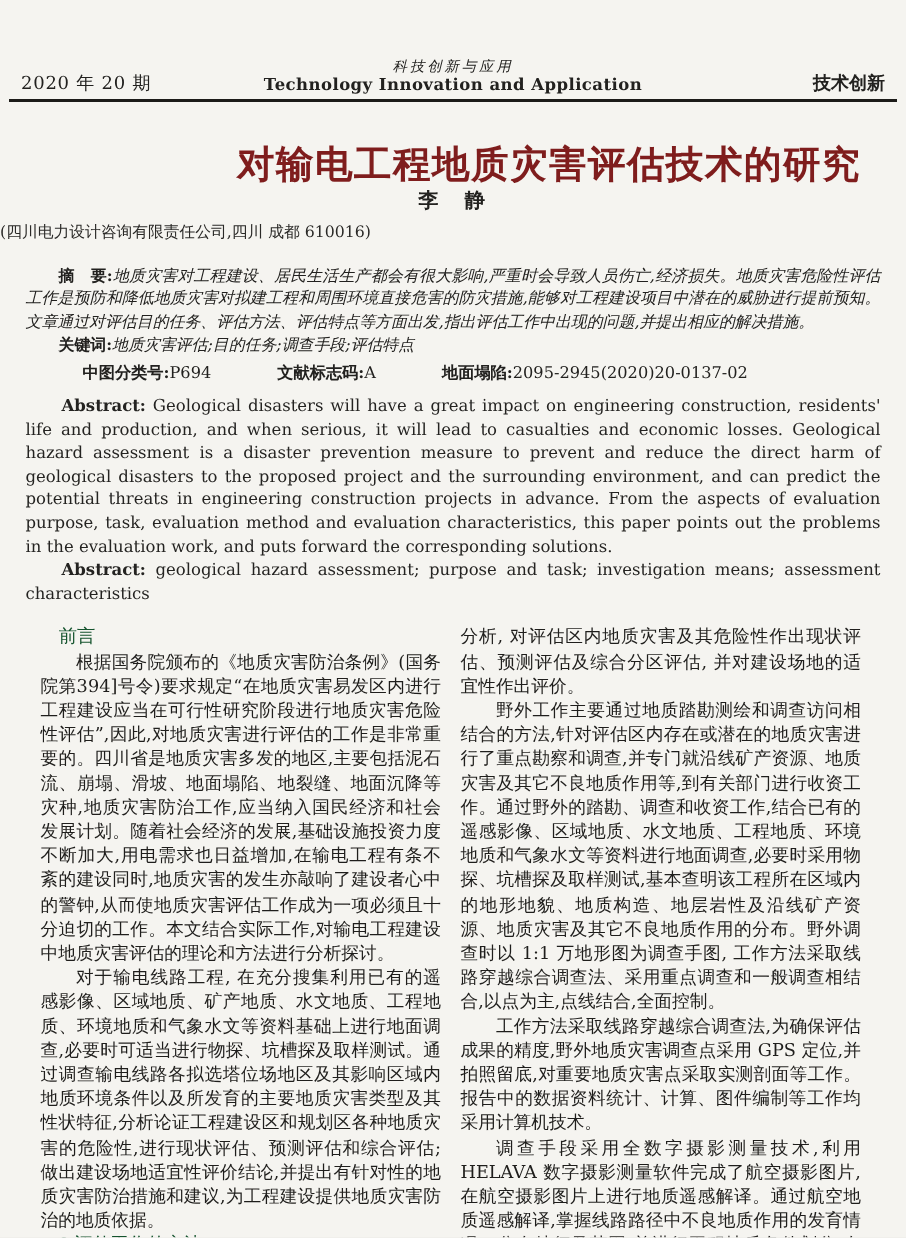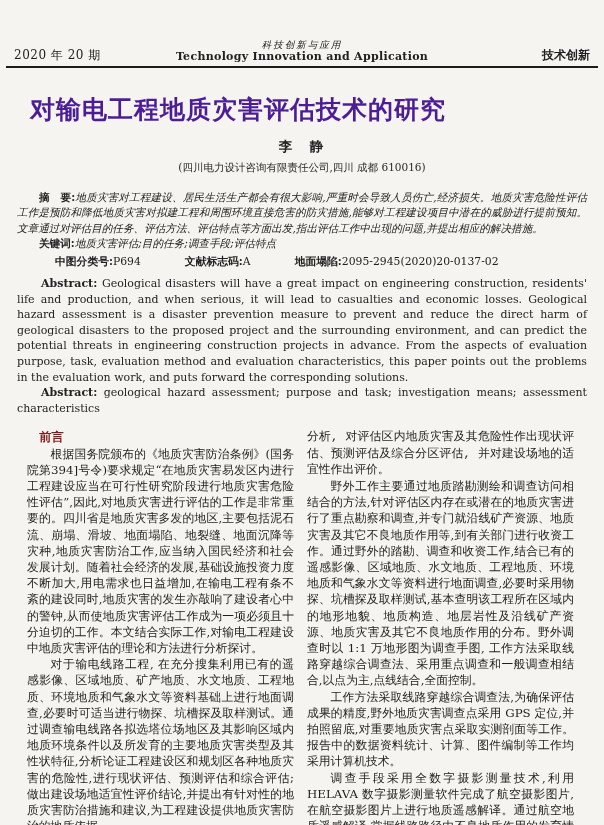--- a/index.html
+++ b/index.html
@@ -20,26 +20,26 @@
     border-bottom:2.5px solid #1c1b19;
   }
   .header .h-left{width:150px;font-size:12px;letter-spacing:.5px;margin-top:44px;}
   .header .h-center{flex:1;text-align:center;line-height:1.15;}
   .header .journal-cn{font-size:9.5px;font-style:italic;letter-spacing:2px;}
   .header .journal-en{font-size:11px;font-weight:bold;letter-spacing:.3px;}
   .header .h-right{width:150px;text-align:right;font-size:12px;font-weight:bold;
     font-family:Liberation Serif, serif;}
   
   .title{
-    margin:26px 30px 0;text-align:left;
+    margin:26px 30px 0;text-align:right;
     font-size:25px;font-weight:bold;letter-spacing:1px;line-height:1.25;
-    color:#4c1d95;
+    color:#7f1d1d;
   }
-  .author{margin-top:13px;text-align:center;font-size:13.5px;font-weight:bold;letter-spacing:2px;}
-  .affiliation{margin-top:5px;text-align:center;font-size:10.5px;color:#2a2927;}
+  .author{text-align:center;font-size:13.5px;font-weight:bold;letter-spacing:2px;}
+  .affiliation{margin-top:5px;text-align:left;font-size:10.5px;color:#2a2927;}
   
   .meta-cn{margin:15px 17px 0;font-size:10.6px;line-height:15.2px;text-align:justify;}
   .meta-cn p{margin:0;text-indent:22px;font-style:italic;}
   .meta-cn .lbl{font-weight:bold;font-style:normal;}
   .clc-row{
     margin:3px 17px 0;font-size:10.8px;line-height:16px;
     padding-left:38px;display:flex;
   }
   .clc-row .pair{white-space:nowrap;}
   .clc-row .pair + .pair{margin-left:44px;}
@@ -47,24 +47,24 @@
   
   .meta-en{margin:6px 17px 0;font-size:11px;line-height:15.6px;text-align:justify;color:#242321;}
   .meta-en p{margin:0;text-indent:24px;}
   .meta-en .lbl{font-weight:bold;}
   
   .columns{
     margin:13px 27px 0;display:flex;gap:13px;
   }
   .col{width:267px;font-size:11.8px;line-height:16.2px;text-align:justify;color:#1f1e1c;}
   .col p{margin:0;text-indent:2em;}
-  .col p.no-indent{text-indent:0;font-family:Liberation Mono, monospace;}
+  .col p.no-indent{text-indent:0;}
   .col h3{
-    margin:0;font-size:12.2px;line-height:16.2px;font-weight:bold;
-    font-family:"Liberation Sans","DejaVu Sans",sans-serif;color:#7f1d1d;
+    margin:0;font-size:12.2px;line-height:16.2px;font-weight:normal;
+    font-family:"Liberation Sans","DejaVu Sans",sans-serif;color:#14532d;
     text-indent:1em;
   }
 </style>
 </head>
 <body>
 
 <div class="page">
 
   <div class="header">
     <div class="h-left">2020 年 20 期</div>

